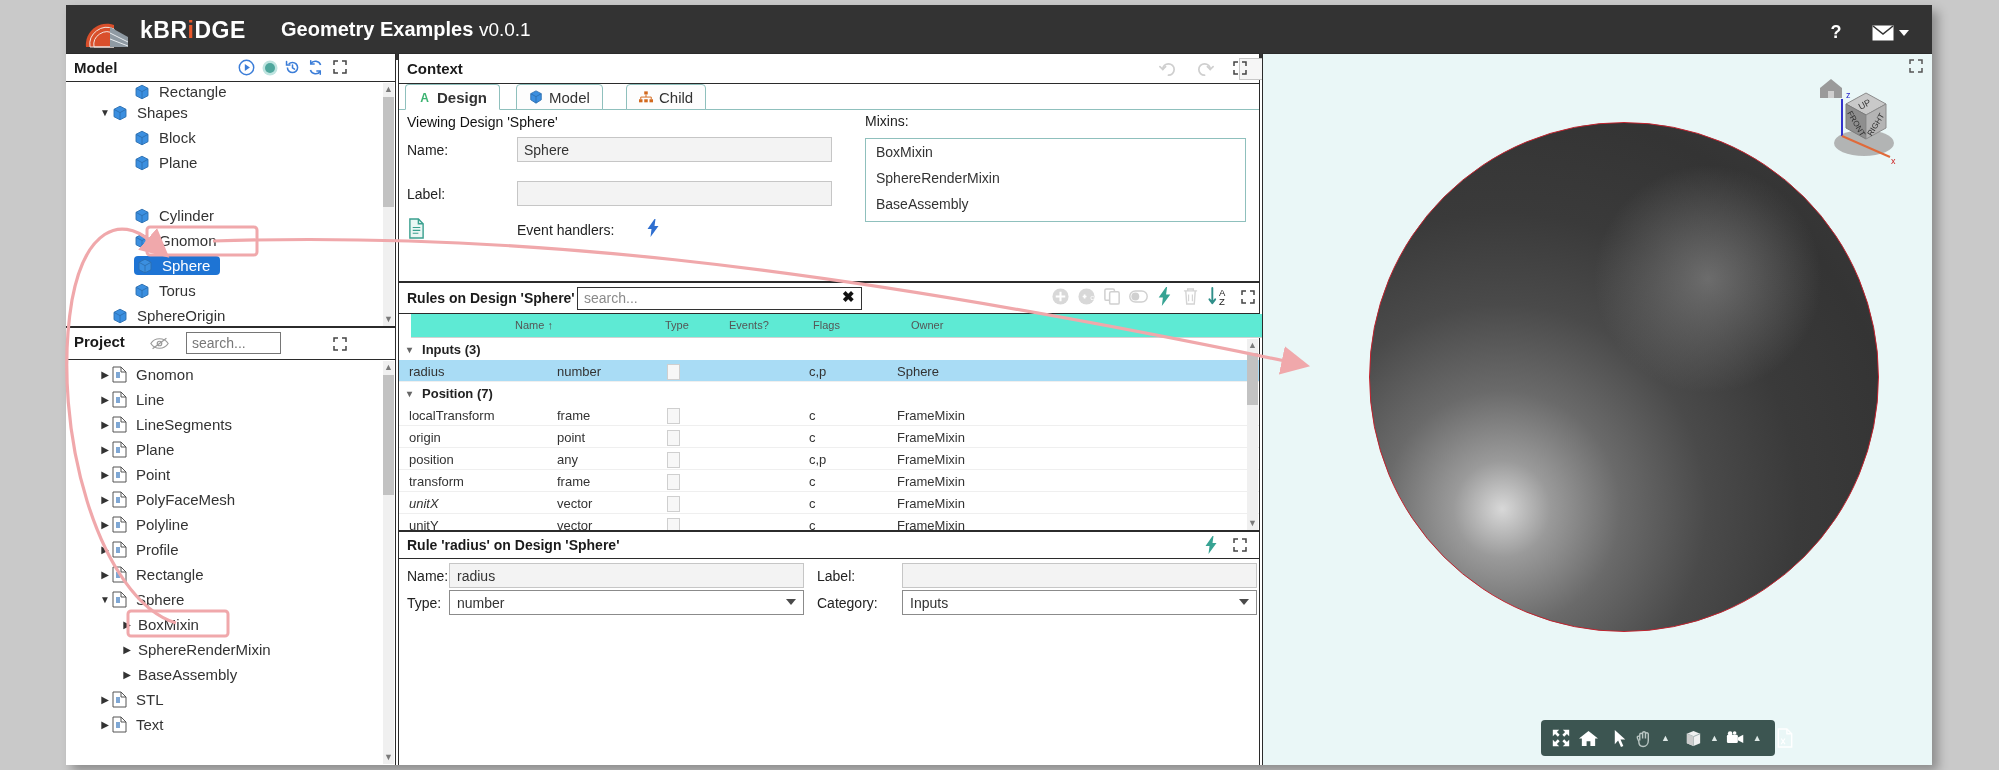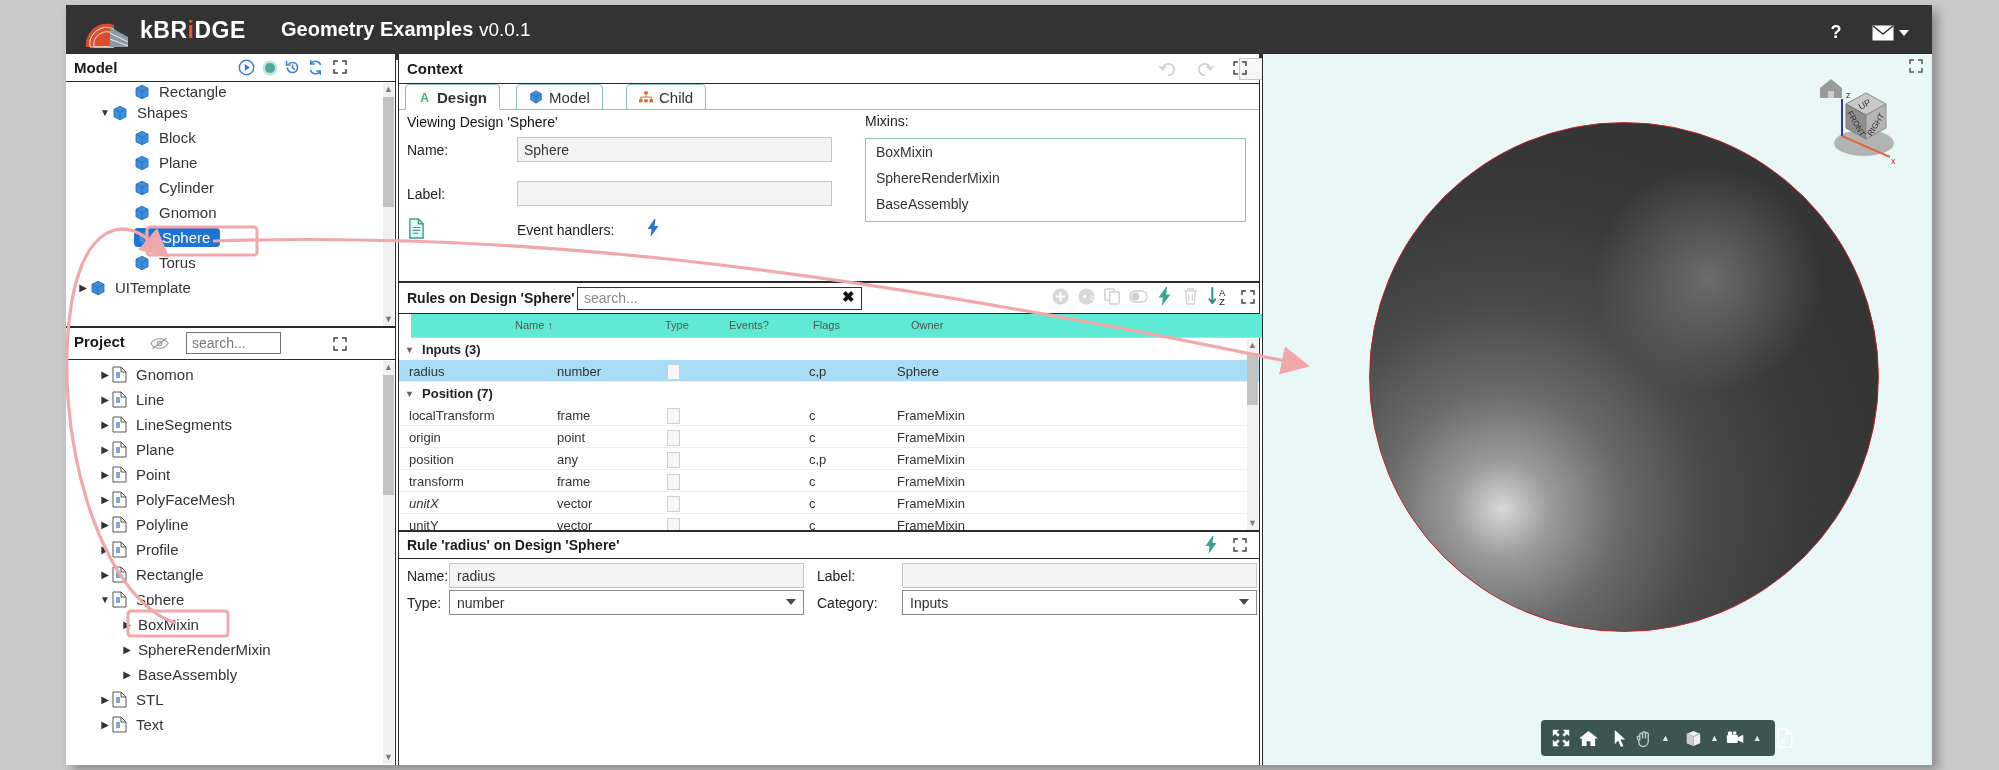--- a/index.html
+++ b/index.html
@@ -229,21 +229,21 @@
             <span style="display: inline-flex; align-items: center; gap: 5px;">
               <span style="display: inline-flex;">
                 <svg class="cube-ic" viewBox="0 0 16 16">
                   <path d="M8 1.2l6 3.1v7.4L8 14.8l-6-3.1V4.3z" fill="#3b8fe0" stroke="#2d6fb0" stroke-width=".9"></path>
                   <path d="M2 4.3L8 7.6l6-3.3M8 7.6v7.2" fill="none" stroke="#2d6fb0" stroke-width=".9"></path>
                 </svg>
               </span>
               <span class="tlabel">Plane</span>
             </span>
           </div>
-          <div class="tnode" style="padding-left: 54px;">
+          <div class="tnode" style="padding-left: 54px; margin-top: 28px;">
             <span class="tarrow"></span>
             <span style="display: inline-flex; align-items: center; gap: 5px;">
               <span style="display: inline-flex;">
                 <svg class="cube-ic" viewBox="0 0 16 16">
                   <path d="M8 1.2l6 3.1v7.4L8 14.8l-6-3.1V4.3z" fill="#3b8fe0" stroke="#2d6fb0" stroke-width=".9"></path>
                   <path d="M2 4.3L8 7.6l6-3.3M8 7.6v7.2" fill="none" stroke="#2d6fb0" stroke-width=".9"></path>
                 </svg>
               </span>
               <span class="tlabel">Cylinder</span>
             </span>
@@ -275,20 +275,32 @@
           <div class="tnode" style="padding-left: 54px;">
             <span class="tarrow"></span>
             <span style="display: inline-flex; align-items: center; gap: 5px;">
               <span style="display: inline-flex;">
                 <svg class="cube-ic" viewBox="0 0 16 16">
                   <path d="M8 1.2l6 3.1v7.4L8 14.8l-6-3.1V4.3z" fill="#3b8fe0" stroke="#2d6fb0" stroke-width=".9"></path>
                   <path d="M2 4.3L8 7.6l6-3.3M8 7.6v7.2" fill="none" stroke="#2d6fb0" stroke-width=".9"></path>
                 </svg>
               </span>
               <span class="tlabel">Torus</span>
+            </span>
+          </div>
+          <div class="tnode" style="padding-left: 32px;">
+            <span class="tarrow"></span>
+            <span style="display: inline-flex; align-items: center; gap: 5px;">
+              <span style="display: inline-flex;">
+                <svg class="cube-ic" viewBox="0 0 16 16">
+                  <path d="M8 1.2l6 3.1v7.4L8 14.8l-6-3.1V4.3z" fill="#3b8fe0" stroke="#2d6fb0" stroke-width=".9"></path>
+                  <path d="M2 4.3L8 7.6l6-3.3M8 7.6v7.2" fill="none" stroke="#2d6fb0" stroke-width=".9"></path>
+                </svg>
+              </span>
+              <span class="tlabel">SphereOrigin</span>
             </span>
           </div>
           <div class="tnode" style="padding-left: 10px;">
             <span class="tarrow">▶</span>
             <span style="display: inline-flex; align-items: center; gap: 5px;">
               <span style="display: inline-flex;">
                 <svg class="cube-ic" viewBox="0 0 16 16">
                   <path d="M8 1.2l6 3.1v7.4L8 14.8l-6-3.1V4.3z" fill="#3b8fe0" stroke="#2d6fb0" stroke-width=".9"></path>
                   <path d="M2 4.3L8 7.6l6-3.3M8 7.6v7.2" fill="none" stroke="#2d6fb0" stroke-width=".9"></path>
                 </svg>

